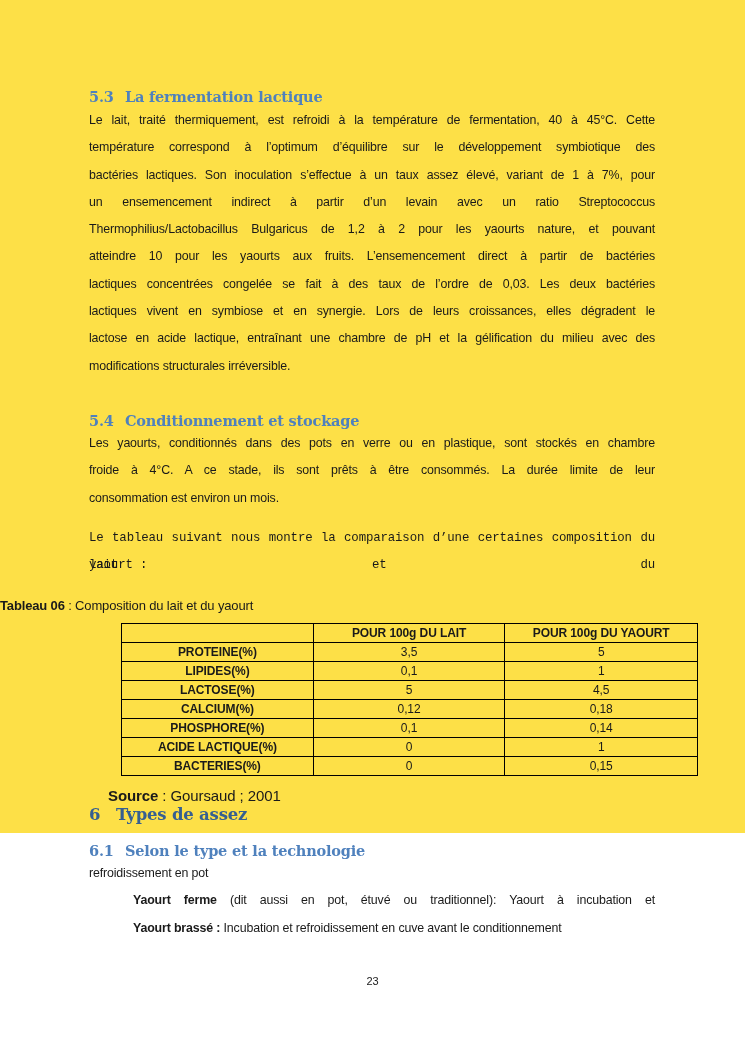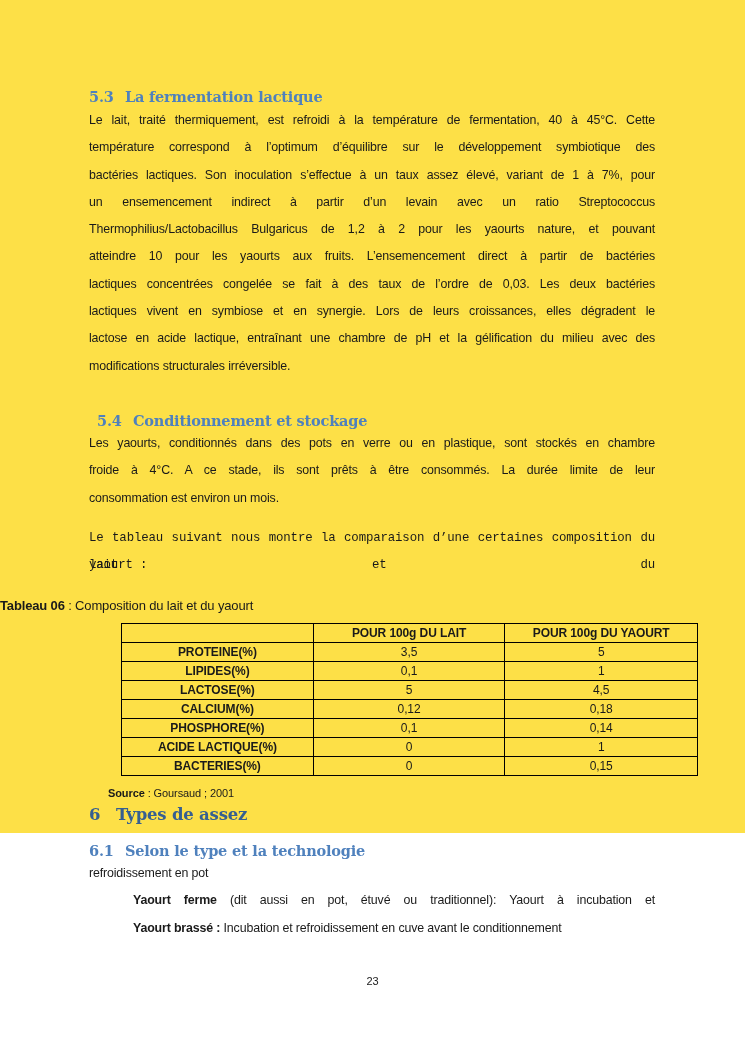--- a/index.html
+++ b/index.html
@@ -18,21 +18,21 @@
   .line.j { text-align: justify; text-align-last: justify; white-space: normal; }
   .caption { position: absolute; left: 0; width: 745px; top: 598px; text-align: left; font-size: 13px; letter-spacing: -0.15px; }
   .caption b { font-weight: bold; }
   table.comp { position: absolute; left: 81px; top: 623px; width: 577px; border-collapse: collapse;
                font-size: 12px; letter-spacing: -0.1px; margin-left: 40px; }
   table.comp td, table.comp th { border: 1px solid #000; height: 18px; padding: 0; text-align: center;
                line-height: 18px; }
   table.comp th { font-weight: bold; }
   table.comp td.lbl { font-weight: bold; }
   table.comp col.c1 { width: 192px; } table.comp col.c2 { width: 192px; } table.comp col.c3 { width: 193px; }
-  .source { position: absolute; left: 108px; top: 787px; font-size: 11px; letter-spacing: -0.1px; }
+  .source { position: absolute; left: 108px; top: 787px; font-size: 15px; letter-spacing: -0.1px; }
   .pagenum { position: absolute; left: 0; width: 745px; top: 975px; text-align: center; font-size: 11px; }
 </style>
 </head>
 <body>
 
 <div class="page">
 
   <div class="h2" style="top:88px;">
     <span class="num">5.3</span><span>La fermentation lactique</span>
   </div>
@@ -42,21 +42,21 @@
     <span class="line j">bactéries lactiques. Son inoculation s’effectue à un taux assez élevé, variant de 1 à 7%, pour</span>
     <span class="line j">un ensemencement indirect à partir d’un levain avec un ratio Streptococcus</span>
     <span class="line j">Thermophilius/Lactobacillus Bulgaricus de 1,2 à 2 pour les yaourts nature, et pouvant</span>
     <span class="line j">atteindre 10 pour les yaourts aux fruits. L’ensemencement direct à partir de bactéries</span>
     <span class="line j">lactiques concentrées congelée se fait à des taux de l’ordre de 0,03. Les deux bactéries</span>
     <span class="line j">lactiques vivent en symbiose et en synergie. Lors de leurs croissances, elles dégradent le</span>
     <span class="line j">lactose en acide lactique, entraînant une chambre de pH et la gélification du milieu avec des</span>
     <span class="line">modifications structurales irréversible.</span>
   </div>
 
-  <div class="h2" style="top:412px;margin-left:8px;">
+  <div class="h2" style="top:412px;">
     <span class="num">5.4</span><span>Conditionnement et stockage</span>
   </div>
   <div class="para" style="top:430px;">
     <span class="line j">Les yaourts, conditionnés dans des pots en verre ou en plastique, sont stockés en chambre</span>
     <span class="line j">froide à 4°C. A ce stade, ils sont prêts à être consommés. La durée limite de leur</span>
     <span class="line">consommation est environ un mois.</span>
   </div>
   <div class="para" style="top:525px;font-family:Liberation Mono, monospace;">
     <span class="line j">Le tableau suivant nous montre la comparaison d’une certaines composition du lait et du</span>
     <span class="line">yaourt :</span>

